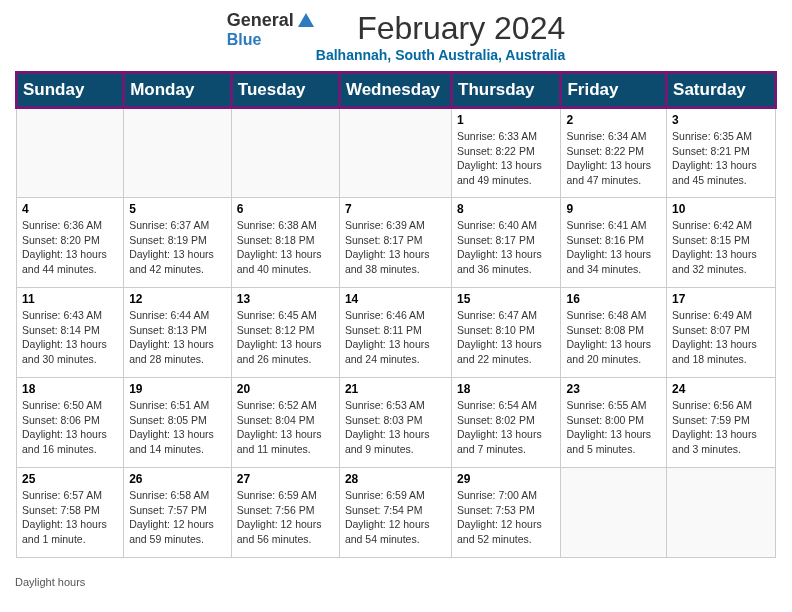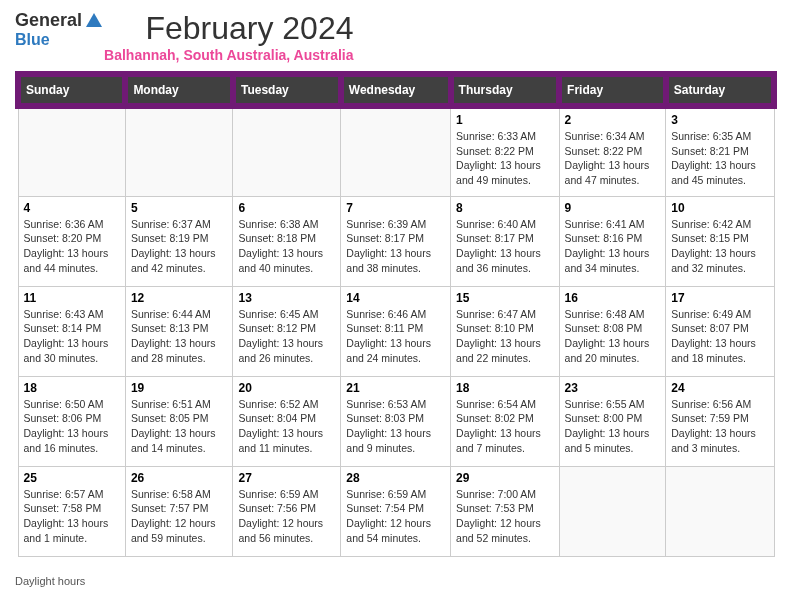--- a/index.html
+++ b/index.html
@@ -5,54 +5,54 @@
     * { box-sizing: border-box; margin: 0; padding: 0; }
     body {
       font-family: Arial, sans-serif;
       background: #fff;
       width: 792px;
       min-height: 612px;
       padding: 10px 15px;
     }
     .header-section {
       display: flex;
-      justify-content: flex-start;
+      justify-content: center;
       align-items: flex-start;
       margin-bottom: 8px;
     }
     .logo {
       display: flex;
       flex-direction: column;
       align-items: flex-start;
     }
     .title-section {
       text-align: right;
     }
     .month-title {
       font-size: 32px;
       font-weight: normal;
       color: #333;
     }
     .location-title {
       font-size: 14px;
       font-weight: bold;
-      color: #ec4899;
+      color: #0369a1;
     }
     .calendar-table {
       width: 100%;
       border-collapse: collapse;
       font-size: 11px;
     }
     .calendar-table th {
-      background-color: #404040;
+      background-color: #0c4a6e;
       color: #fff;
       text-align: left;
       padding: 6px 5px;
-      font-size: 12px;
-      border: 6px solid #701a75;
+      font-size: 17px;
+      border: 3px solid #701a75;
     }
     .calendar-table td {
       border: 1px solid #ccc;
       vertical-align: top;
       padding: 4px 5px;
       width: 113px;
       min-height: 80px;
       height: 90px;
     }
     .day-number {

